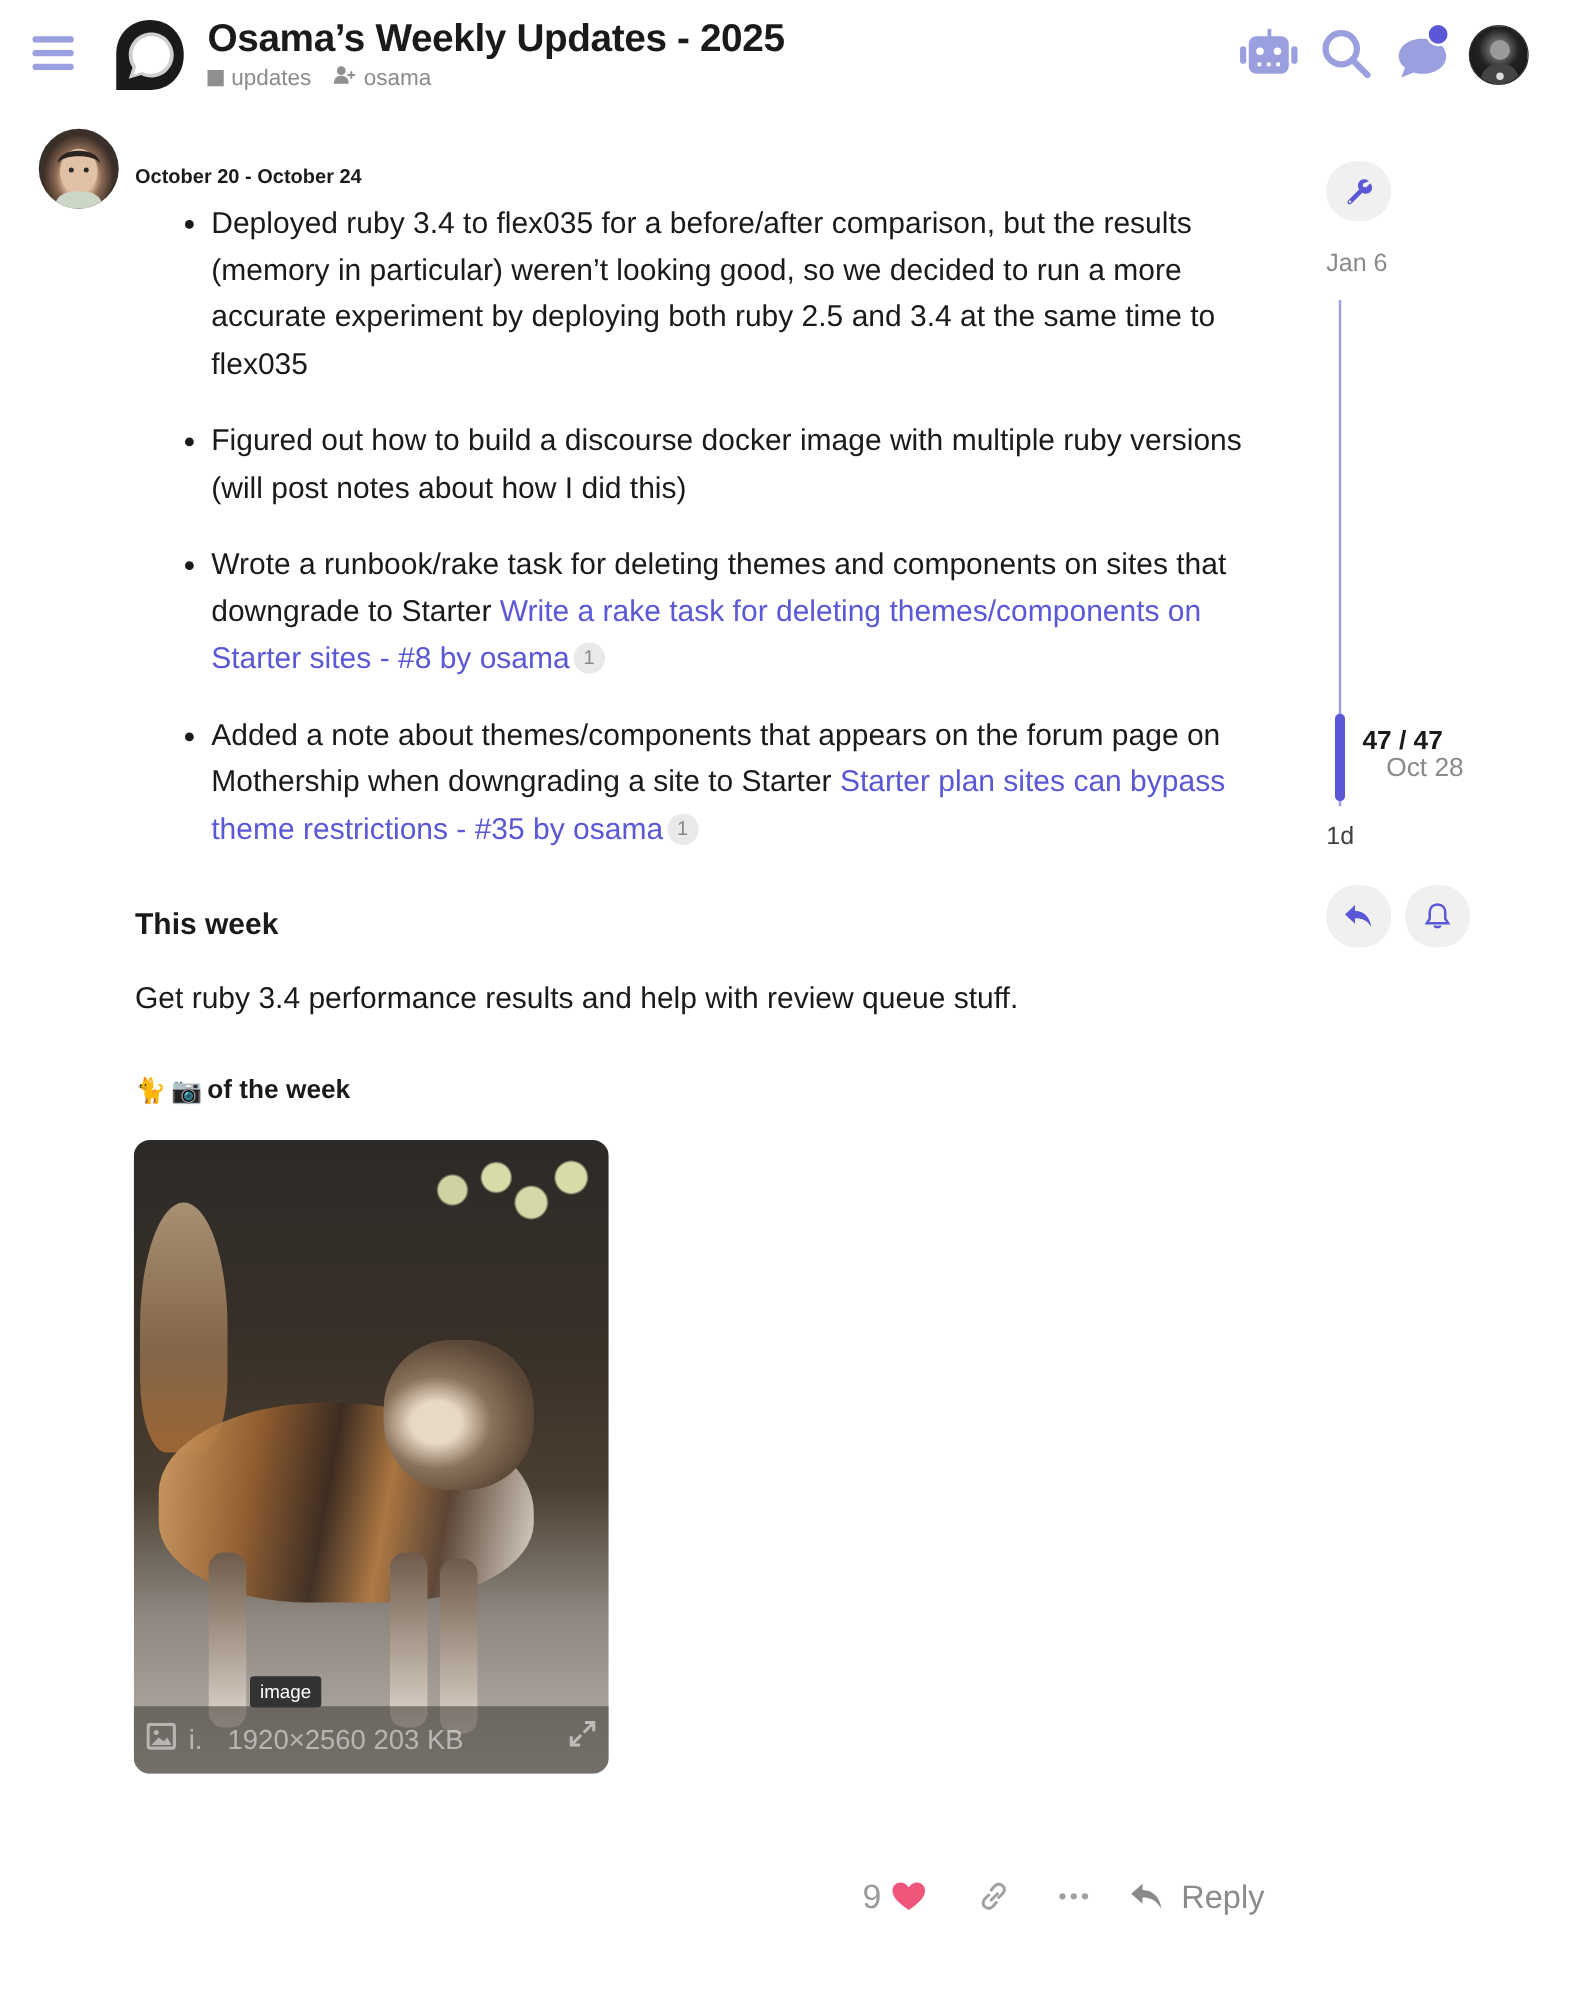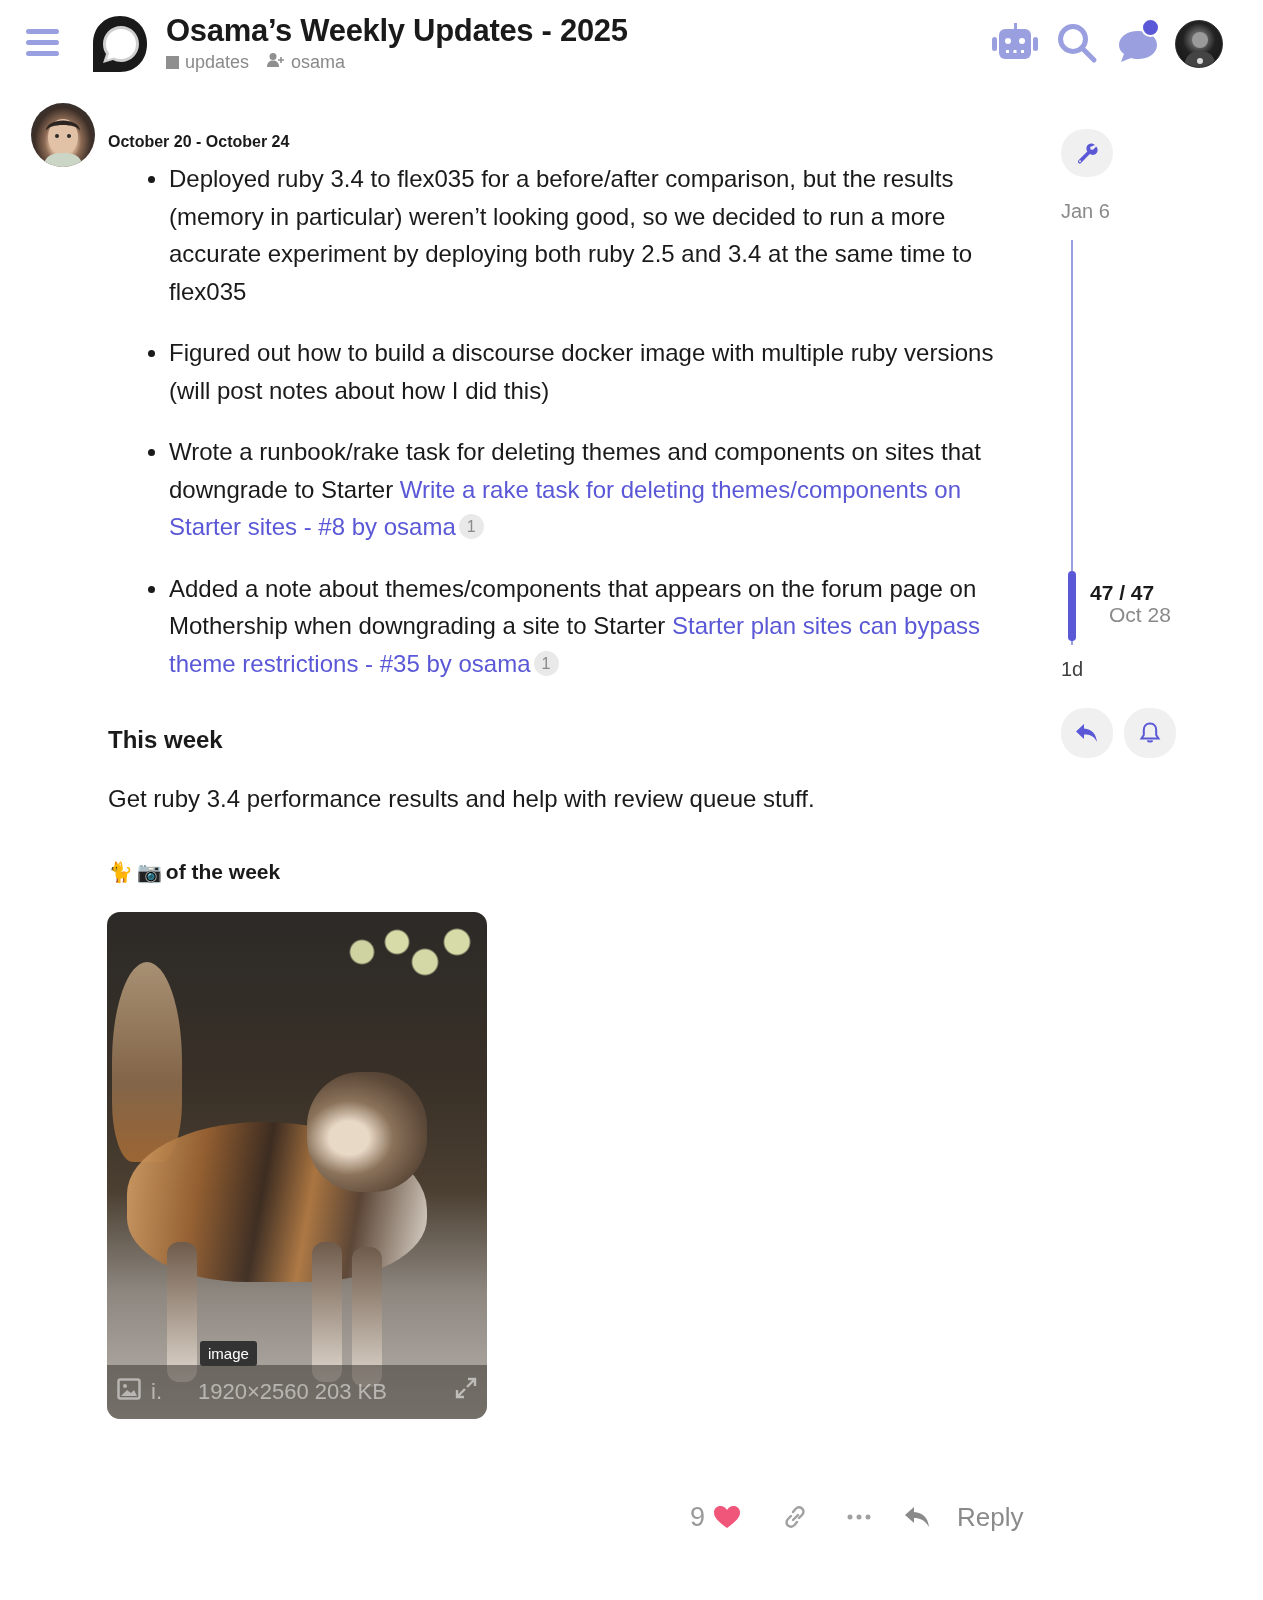--- a/index.html
+++ b/index.html
@@ -63,21 +63,21 @@
   .tl-track { position: absolute; left: 1071px; top: 240px; width: 2px; height: 405px; background: #9a9fdf; }
   .tl-handle { position: absolute; left: 1068px; top: 571px; width: 8px; height: 70px; border-radius: 4px; background: #5a58d6; cursor: grab; }
   .tl-count { position: absolute; left: 1090px; top: 581px; font-size: 21px; font-weight: 700; color: #1a1a1a; }
   .tl-date { position: absolute; left: 1090px; top: 603px; font-size: 21px; color: #8a8a8a; margin-left: 19px; }
   .tl-end { position: absolute; left: 1061px; top: 658px; font-size: 20px; color: #404040; }
 
   
   .controls { position: absolute; top: 1497px; left: 690px; display: flex; align-items: center; height: 40px; }
   .likes { display: flex; align-items: center; gap: 8px; font-size: 27px; color: #9a9a9a; cursor: pointer; }
   .ctrl-icon { width: 40px; height: 40px; display: flex; align-items: center; justify-content: center; cursor: pointer; color: #9a9a9a; }
-  .reply-btn { display: flex; align-items: center; gap: 26px; font-size: 26px; color: #8a8a8a; cursor: pointer; }
+  .reply-btn { display: flex; align-items: center; gap: 14px; font-size: 26px; color: #8a8a8a; cursor: pointer; }
 </style>
 </head>
 <body>
 
 <div class="header">
   <div class="hamburger">
       <span></span>
       <span></span>
       <span></span>
     </div>
@@ -180,21 +180,21 @@
   <div class="img-tooltip">image</div>
   <div class="img-meta">
     <span>
       <svg width="24" height="22" viewBox="0 0 24 22">
           <rect x="1.5" y="1.5" width="21" height="19" rx="2" fill="none" stroke="rgba(255,255,255,0.5)" stroke-width="2.5"></rect>
           <circle cx="8" cy="8" r="2" fill="rgba(255,255,255,0.5)"></circle>
           <path d="M4 18 L10 12 L14 15 L17 12 L20 18 Z" fill="rgba(255,255,255,0.5)"></path>
         </svg>
     </span>
     <span>i.</span>
-    <span style="margin-left:26px;">1920×2560</span>
+    <span style="margin-left:10px;">1920×2560</span>
     <span style="margin-left:-4px;">203 KB</span>
   </div>
   <div class="img-expand">
     <svg width="22" height="22" viewBox="0 0 22 22">
         <path d="M13 2 H20 V9 M20 2 L12 10 M9 20 H2 V13 M2 20 L10 12" fill="none" stroke="rgba(255,255,255,0.55)" stroke-width="2.4"></path>
       </svg>
   </div>
 </div>
 
 <div class="tl-btn" style="left:1061px; top:129px;">

